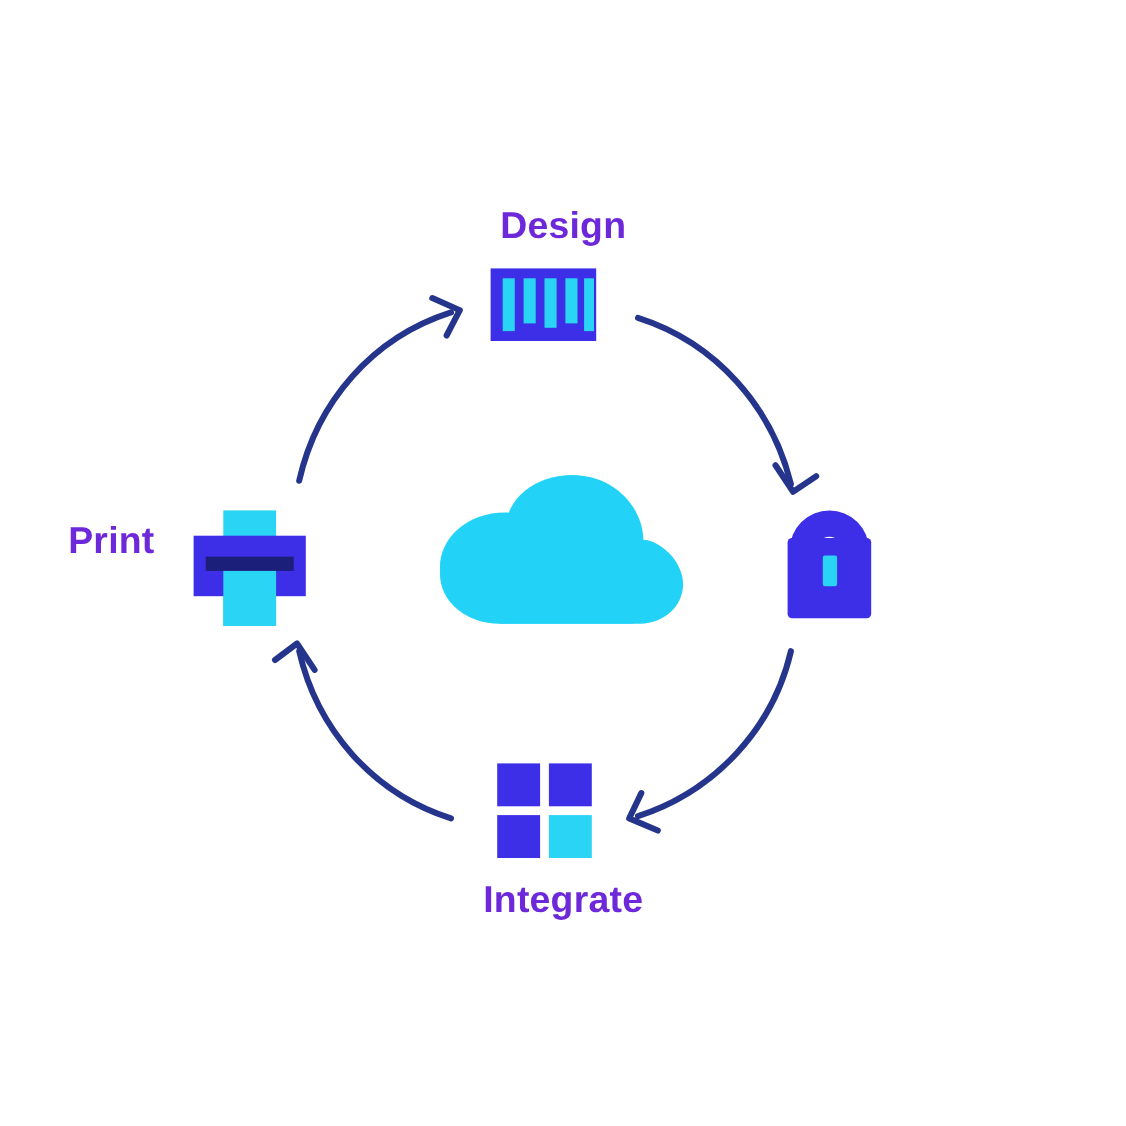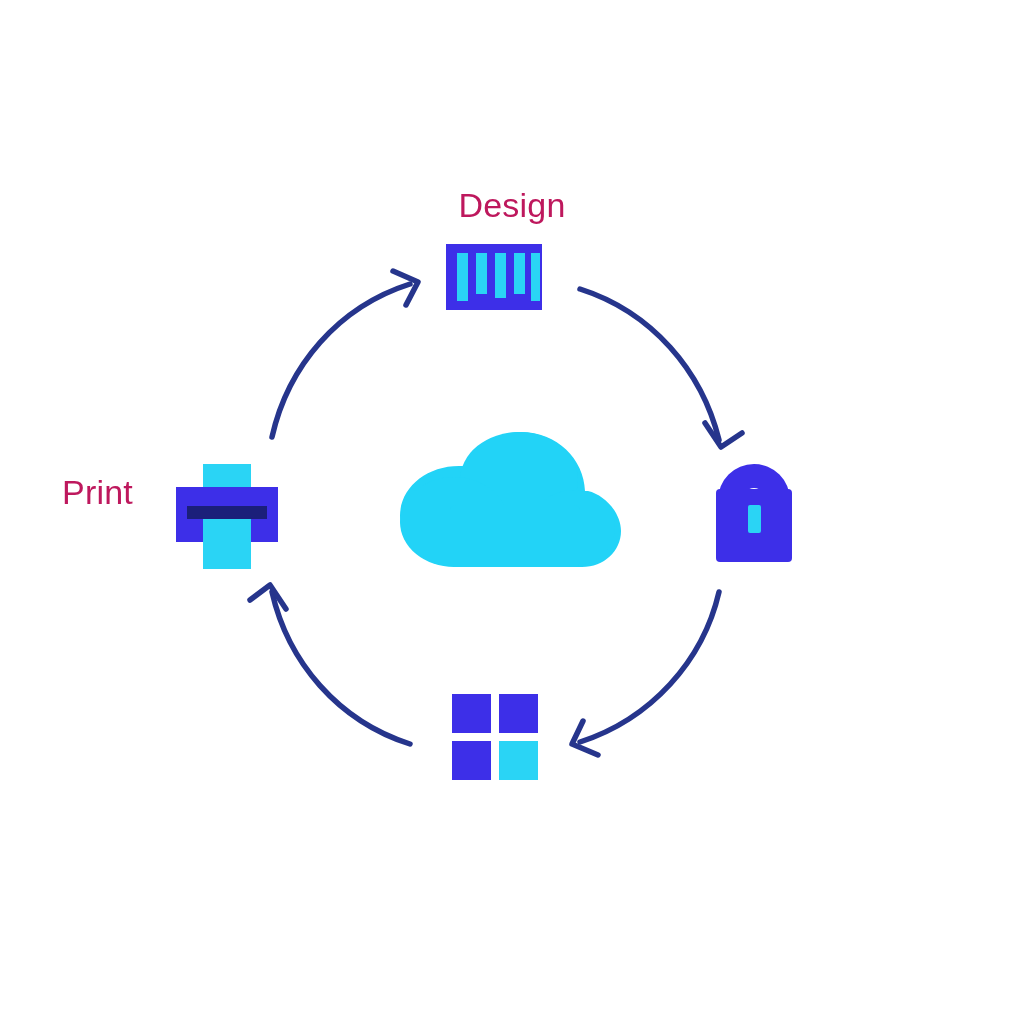--- a/index.html
+++ b/index.html
@@ -21,24 +21,24 @@
   }
   #cycle-svg {
     position: absolute;
     left: 0;
     top: 0;
     width: 1024px;
     height: 1024px;
   }
   .node-label {
     position: absolute;
-    color: #be185d;
+    color: #6d28d9;
     font-size: 34px;
     font-family: "Liberation Sans", sans-serif;
-    font-weight: 400;
+    font-weight: 700;
     white-space: nowrap;
     letter-spacing: 0.2px;
   }
   #label-design {
     left: 0; top: 186px; width: 1024px;
     text-align: center;
   }
   #label-integrate {
     left: 0; top: 799px; width: 1024px;
     text-align: center;
@@ -133,16 +133,17 @@
       <rect x="176" y="487" width="102" height="55" fill="#3d2fe8"></rect>
       <rect x="187" y="506" width="80" height="13" fill="#1b1f7a"></rect>
       <rect x="203" y="519" width="48" height="50" fill="#2ad4f5"></rect>
     </g>
 
   </svg>
 
   <div class="node-label" id="label-design">Design</div>
 
 
+  <div class="node-label" id="label-integrate">Integrate</div>
 
   <div class="node-label" id="label-print">Print</div>
 
 </div>
 
 </body></html>

